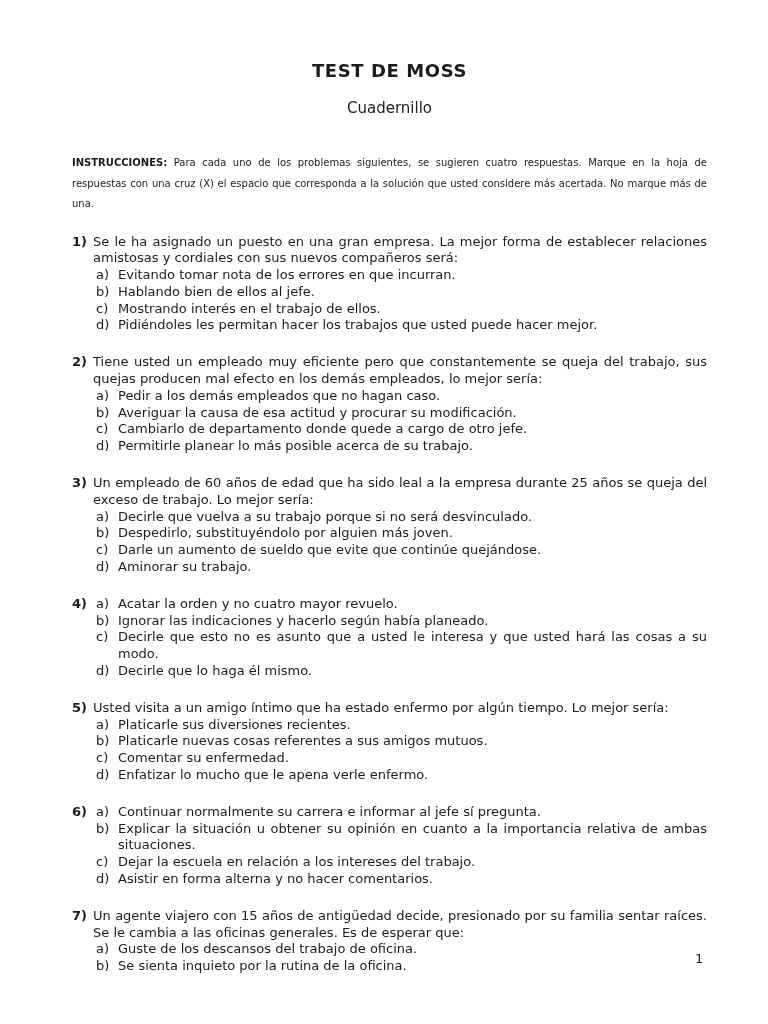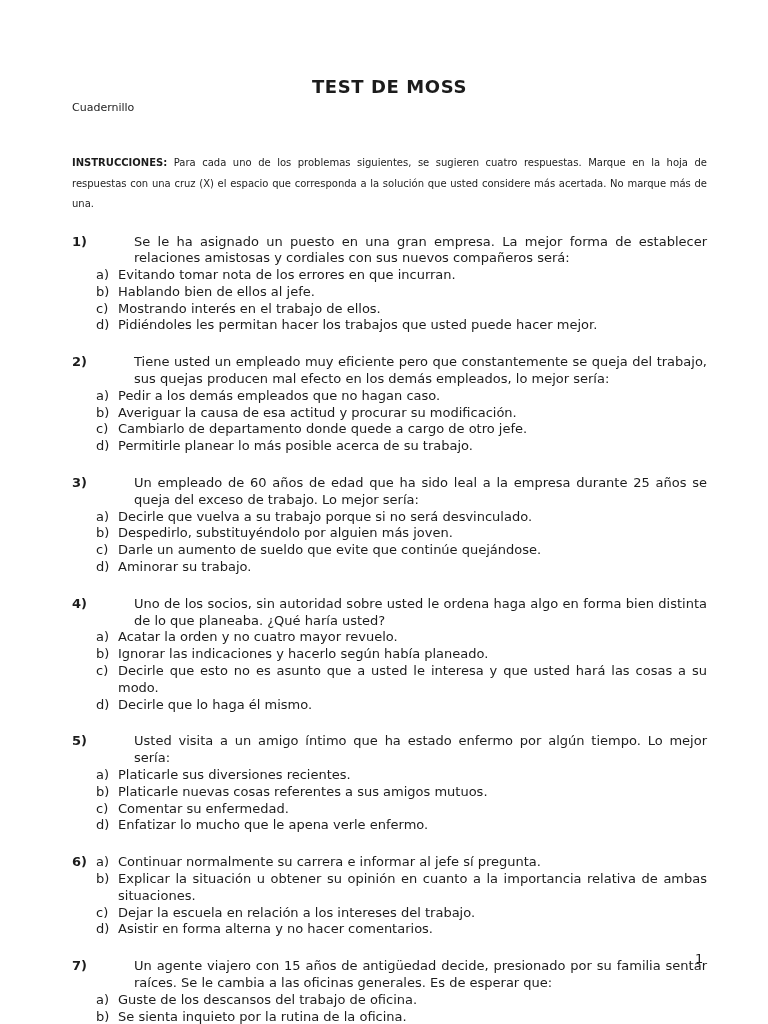--- a/index.html
+++ b/index.html
@@ -9,36 +9,36 @@
     height: 1024px;
     position: relative;
     overflow: hidden;
     font-family: "DejaVu Sans", sans-serif;
     color: #1c1c1c;
     -webkit-font-smoothing: antialiased;
   }
   .page {
     position: absolute;
     inset: 0;
-    padding: 76px 61px 0 72px;
+    padding: 60px 61px 0 72px;
     background: #ffffff;
   }
   .doc-title {
     text-align: center;
     font-size: 18px;
     font-weight: bold;
     letter-spacing: 0.6px;
     line-height: 22px;
   }
   .doc-subtitle {
-    text-align: left;
-    font-size: 11px;
+    text-align: center;
+    font-size: 15px;
     font-weight: normal;
     line-height: 18px;
-    margin-top: 1px;
+    margin-top: 17px;
   }
   .instructions {
     margin-top: 36px;
     font-size: 10px;
     line-height: 20.5px;
     text-align: justify;
   }
   .instructions .label { font-weight: bold; }
   .question-list {
     list-style: none;
@@ -49,21 +49,21 @@
     margin-bottom: 20px;
     font-size: 13px;
     line-height: 16.8px;
   }
   .qnum {
     flex: none;
     width: 21px;
     font-weight: bold;
   }
   .qbody { flex: 1; min-width: 0; }
-  .qtext { text-align: justify; margin-left: 41px; }
+  .qtext { text-align: justify; }
   .option { display: flex; padding-left: 3px; }
   .oletter { flex: none; width: 22px; }
   .otext { flex: 1; min-width: 0; text-align: justify; }
   .page-number {
     position: absolute;
     top: 951px;
     left: 695px;
     font-size: 13px;
     color: #1c1c1c;
   }
@@ -158,21 +158,20 @@
     <span class="oletter">d)</span>
     <span class="otext">Aminorar su trabajo.</span>
   </div>
 </div>
     </div>
   </li>
 
   <li class="question">
     <span class="qnum">4)</span>
     <div class="qbody">
-      <p class="qtext">Uno de los socios, sin autoridad sobre usted le ordena haga algo en forma bien distinta de lo que planeaba. ¿Qué haría usted?</p>
       <div class="options">
   <div class="option">
     <span class="oletter">a)</span>
     <span class="otext">Acatar la orden y no cuatro mayor revuelo.</span>
   </div>
 
   <div class="option">
     <span class="oletter">b)</span>
     <span class="otext">Ignorar las indicaciones y hacerlo según  había planeado.</span>
   </div>

